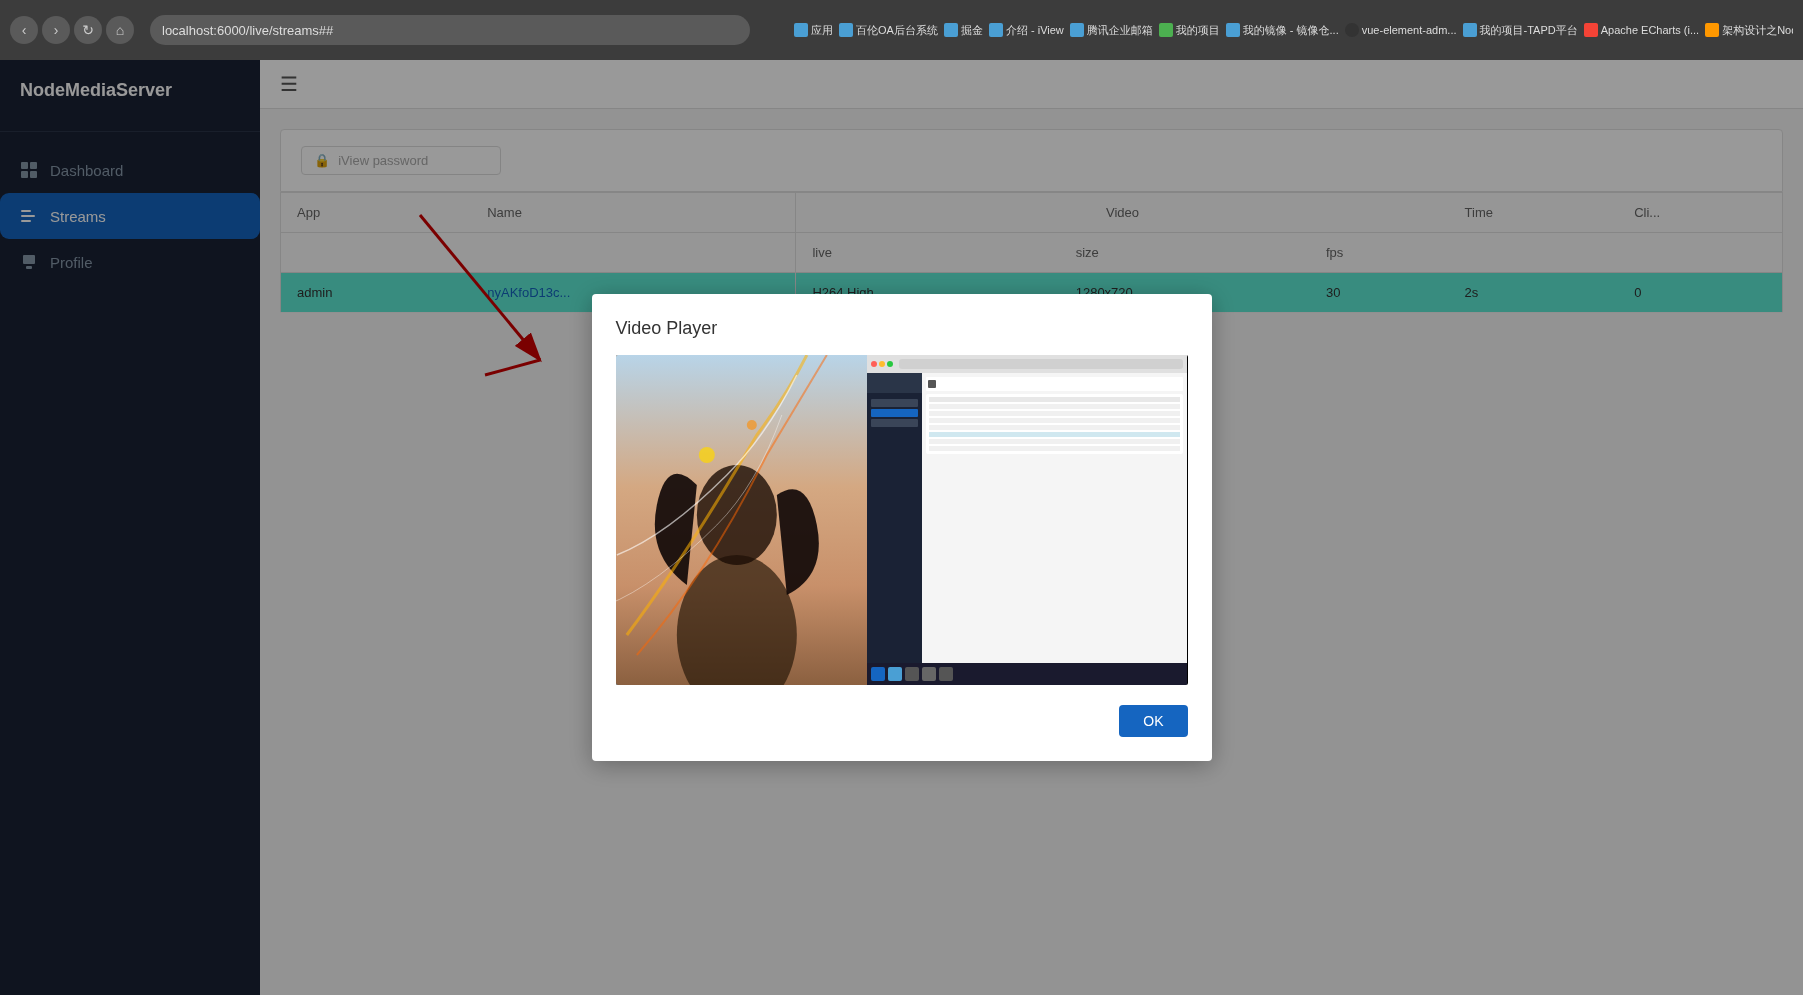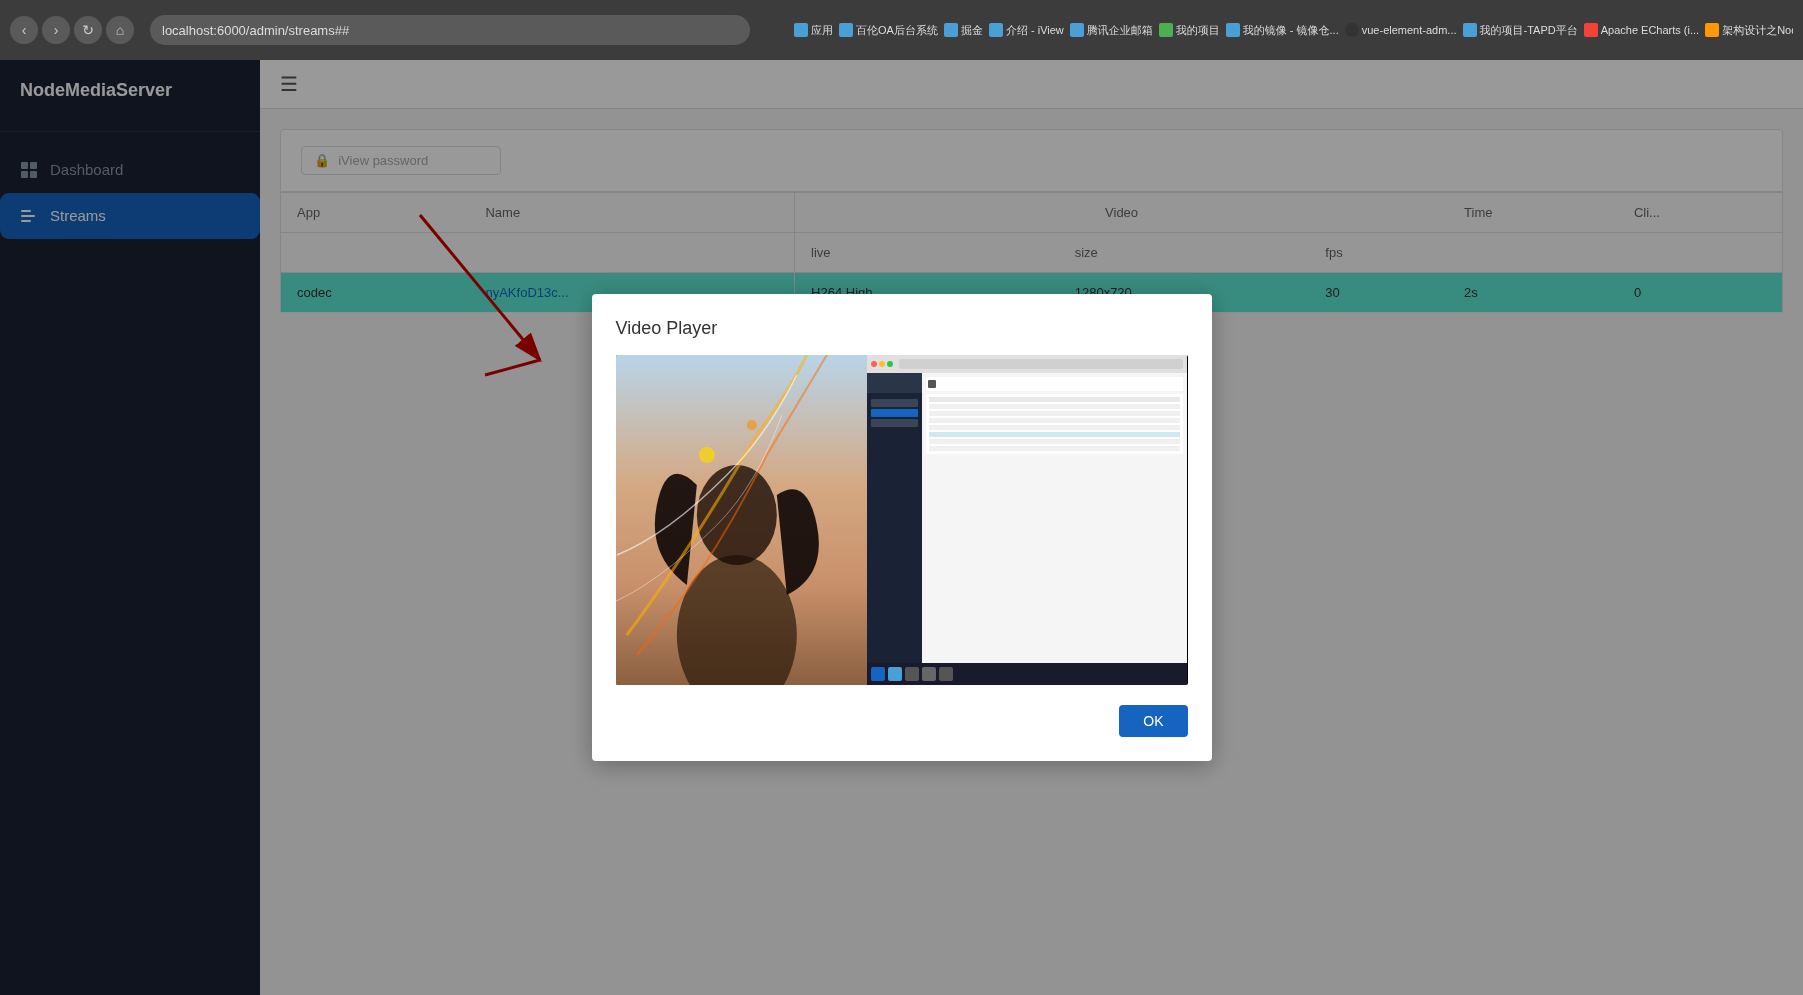--- a/index.html
+++ b/index.html
@@ -92,21 +92,21 @@
       font-size: 18px;
       font-weight: 600;
       color: #fff;
       border-bottom: 1px solid #2a3548;
     }
     .sidebar-nav {
       padding: 15px 0;
     }
     .sidebar-item {
       display: flex;
-      align-items: flex-start;
+      align-items: center;
       gap: 12px;
       padding: 14px 20px;
       cursor: pointer;
       color: #8899aa;
       font-size: 15px;
     }
     .sidebar-item.active {
       background: #1565c0;
       color: #fff;
       border-radius: 9px;
@@ -331,21 +331,21 @@
 <body>
 
 <div class="browser-chrome">
   <div class="browser-nav-buttons">
     <button class="nav-btn">‹</button>
     <button class="nav-btn">›</button>
     <button class="nav-btn">↻</button>
     <button class="nav-btn">⌂</button>
   </div>
   <div class="address-bar">
-    <span>localhost:6000/admin/streams##</span>
+    <span>localhost:6000/live/streams##</span>
   </div>
   <div class="browser-bookmarks">
 
   <div class="bookmark-item">
         <span class="bookmark-icon bm-blue"></span>
         <span>应用</span>
       </div>
       <div class="bookmark-item">
         <span class="bookmark-icon bm-blue"></span>
         <span>百伦OA后台系统</span>
@@ -407,20 +407,29 @@
       </div>
       <div class="sidebar-item active">
         <span class="sidebar-icon">
           <svg width="16" height="16" viewBox="0 0 16 16" fill="currentColor">
             <rect x="0" y="2" width="10" height="2" rx="1"></rect>
             <rect x="0" y="7" width="14" height="2" rx="1"></rect>
             <rect x="0" y="12" width="10" height="2" rx="1"></rect>
           </svg>
         </span>
         <span>Streams</span>
+      </div>
+      <div class="sidebar-item">
+        <span class="sidebar-icon">
+          <svg width="16" height="16" viewBox="0 0 16 16" fill="currentColor">
+            <rect x="2" y="1" width="12" height="9" rx="1"></rect>
+            <rect x="5" y="12" width="6" height="3" rx="1"></rect>
+          </svg>
+        </span>
+        <span>Profile</span>
       </div>
     </nav>
   </div>
 
   <div class="main-content">
 
     <div class="top-bar">
       <span class="hamburger">☰</span>
     </div>
 
@@ -447,21 +456,21 @@
             <th></th>
             <th style="border-left:1px solid #e0e0e0;">live</th>
             <th>size</th>
             <th>fps</th>
             <th></th>
             <th></th>
           </tr>
         </thead>
         <tbody>
           <tr>
-            <td>codec</td>
+            <td>admin</td>
             <td>
               <span class="stream-name-link">nyAKfoD13c...</span>
             </td>
             <td style="border-left:1px solid #e0e0e0;">H264 High</td>
             <td>1280x720</td>
             <td>30</td>
             <td>2s</td>
             <td>0</td>
           </tr>
         </tbody>

